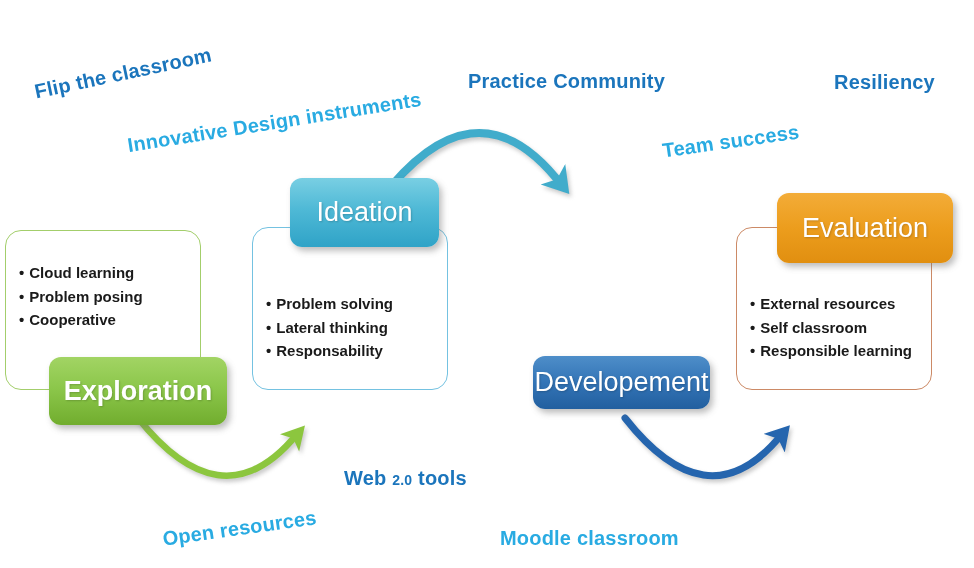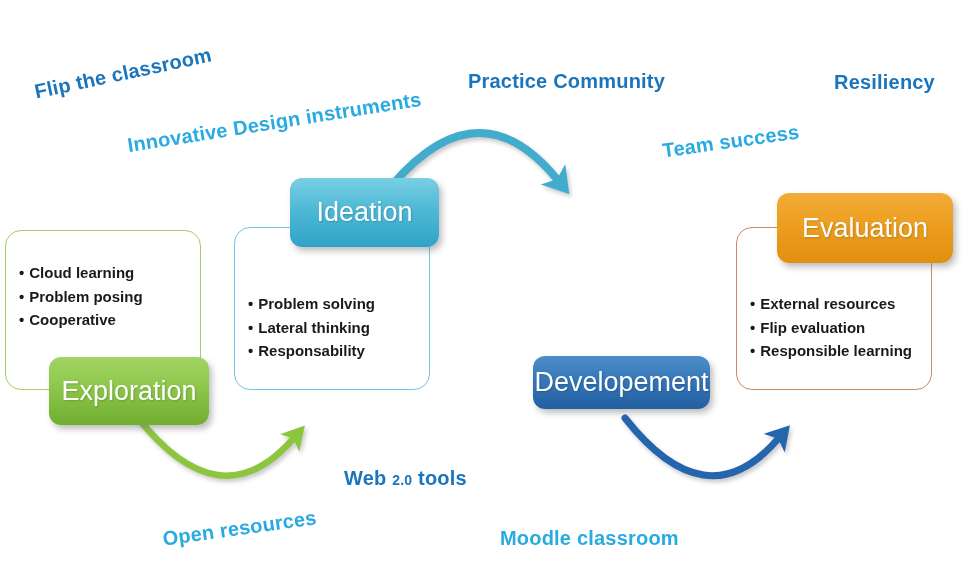--- a/index.html
+++ b/index.html
@@ -36,21 +36,21 @@
 
   
   .panel {
     position:absolute;
     background:#ffffff;
     border:1.4px solid;
     border-radius:16px;
     z-index:1;
   }
   .panel-1 { left:5px;   top:230px; width:196px; height:160px; border-color:#A3CE6B; }
-  .panel-2 { left:234px; top:227px; width:196px; height:163px; border-color:#74C2E1; }
+  .panel-2 { left:252px; top:227px; width:196px; height:163px; border-color:#74C2E1; }
   .panel-3 { left:492px; top:228px; width:196px; height:162px; border-color:#5B9BD5; }
   .panel-4 { left:736px; top:227px; width:196px; height:163px; border-color:#CC8A66; }
 
   .bullets { padding:30px 8px 0 13px; }
   .panel-2 .bullets, .panel-4 .bullets { padding-top:64px; }
   .bullet-item {
     font-size:15px;
     font-weight:700;
     color:#1A1A1A;
     line-height:23.5px;
@@ -65,22 +65,22 @@
     display:flex;
     align-items:center;
     justify-content:center;
     color:#FFFFFF;
     font-size:27px;
     font-weight:400;
     z-index:4;
     box-shadow:3px 4px 6px rgba(110,110,110,0.45);
     text-shadow:1px 1px 2px rgba(0,0,0,0.18);
   }
-  .box-1 { left:49px;  top:357px; width:160px; height:68px;
-           background:linear-gradient(180deg,#A2D464 0%,#8CC74B 45%,#71AD2E 100%); }
+  .box-1 { left:49px;  top:357px; width:178px; height:68px;
+           background:linear-gradient(180deg,#A2D464 0%,#8CC74B 45%,#71AD2E 100%);font-weight:bold; }
   .box-2 { left:290px; top:178px; width:149px; height:69px;
            background:linear-gradient(180deg,#79CFE3 0%,#4FB9D6 45%,#2FA3C7 100%); }
   .box-3 { left:533px; top:356px; width:177px; height:53px;
            background:linear-gradient(180deg,#4E8EC9 0%,#3374B6 50%,#225F9F 100%);text-align:right; }
   .box-4 { left:777px; top:193px; width:176px; height:70px;
            background:linear-gradient(180deg,#F3AC38 0%,#EC9D1D 50%,#E18F10 100%); }
 
   
   .arrows {
     position:absolute;
@@ -114,21 +114,21 @@
   <div class="panel panel-2">
     <div class="bullets">
       <div class="bullet-item">Problem solving</div>
       <div class="bullet-item">Lateral thinking</div>
       <div class="bullet-item">Responsability</div>
     </div>
   </div>
   <div class="panel panel-4">
     <div class="bullets">
       <div class="bullet-item">External resources</div>
-      <div class="bullet-item">Flip evaluation</div>
+      <div class="bullet-item">Self classroom</div>
       <div class="bullet-item">Responsible learning</div>
     </div>
   </div>
 
   <svg class="arrows" width="974" height="568" viewBox="0 0 974 568" aria-hidden="true">
     <defs>
       <marker id="head-green" markerWidth="5" markerHeight="5" refX="0.6" refY="2" orient="auto">
         <path d="M0,0 L3.6,2 L0,4 L0.9,2 Z" fill="#8CC63E"></path>
       </marker>
       <marker id="head-teal" markerWidth="5" markerHeight="5" refX="0.6" refY="2" orient="auto">

